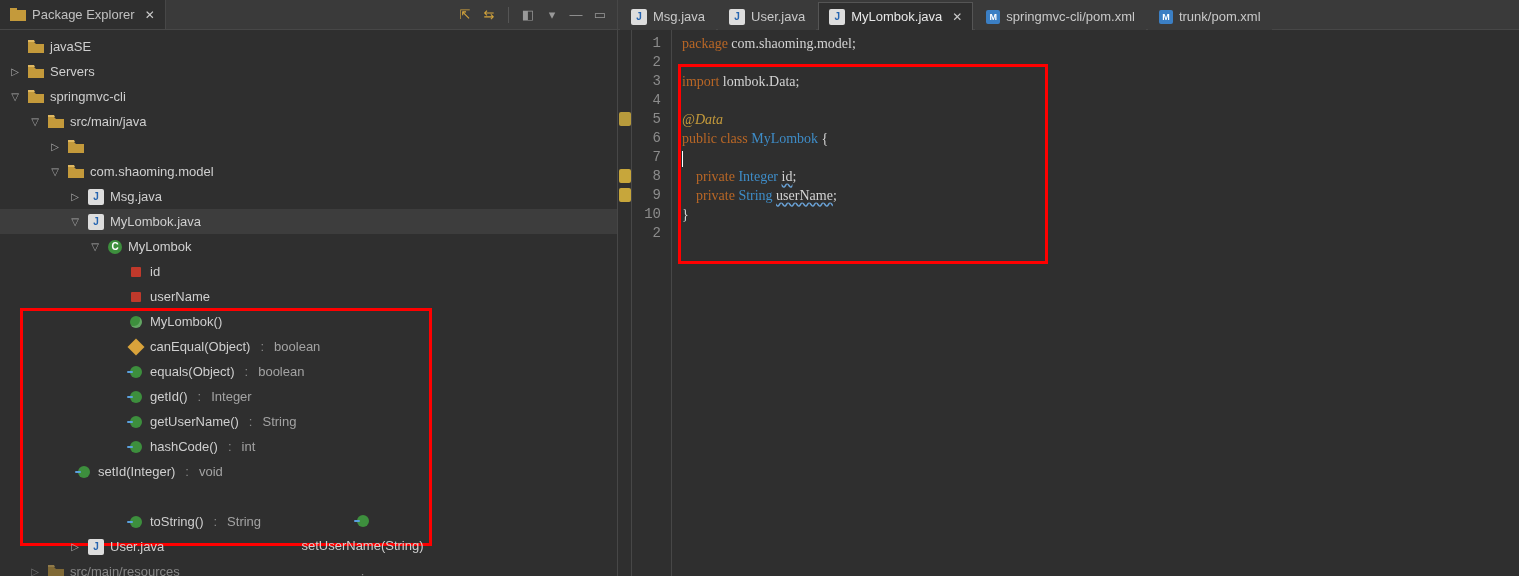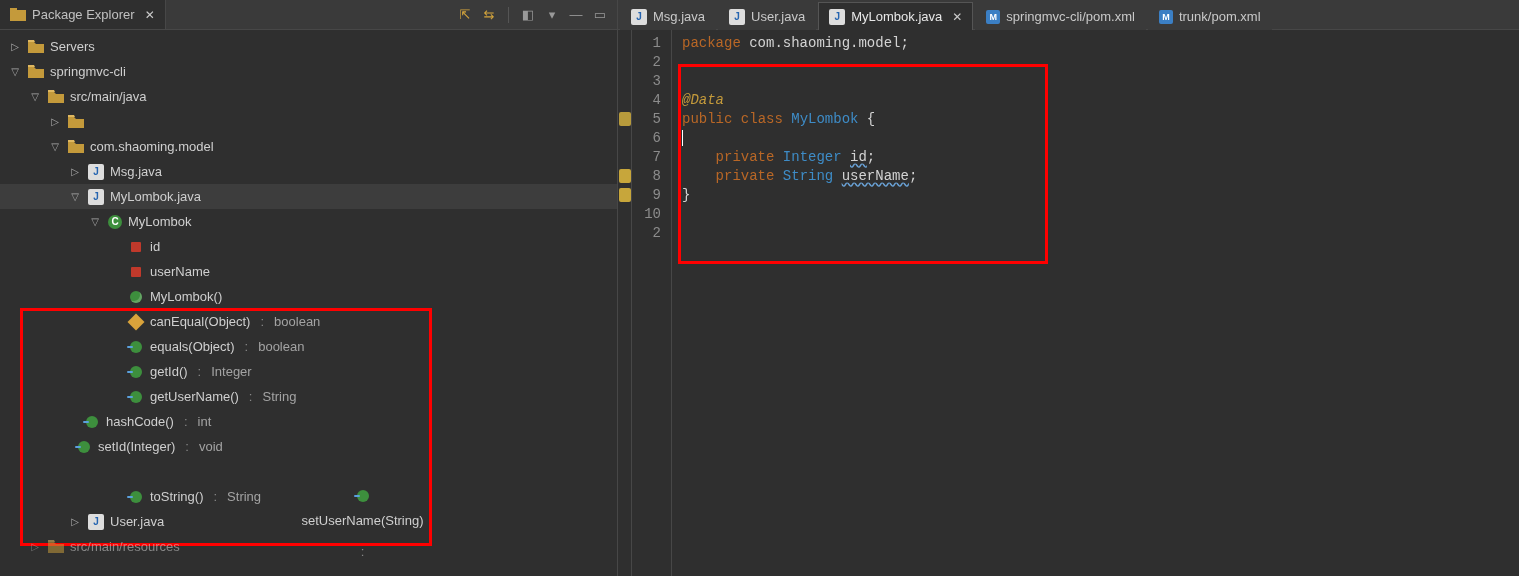--- a/index.html
+++ b/index.html
@@ -143,20 +143,21 @@
   .ann-yellow { background:#c7a63b;}
   .gutter {
     width:40px; background:#2f2f2f; color:#8c8c8c;
     text-align:right; padding:4px 10px 0 0; border-right:1px solid #474747;
     line-height:19px;
   }
   .gutter div { height:19px; }
   .code {
     flex:1; padding:4px 0 4px 10px; line-height:19px; color:#d3d3d3;
     position:relative;
+    font-family:Liberation Serif, serif;
   }
   .code-line { height:19px; white-space:pre; }
   .kw   { color:#b96726; }      
   .str  { color:#c49a3b; font-style:italic; } 
   .type { color:#3e8cc7; }      
   .ident-u { text-decoration: underline wavy #6aa3d8; text-underline-offset:2px;}
   .punct { color:#d3d3d3; }
   .cursor-line { position:absolute; left:0; right:0; height:19px; background:#3a3a3a; z-index:-1;}
   .caret {
     display:inline-block; width:1px; height:16px; background:#fff;
@@ -187,20 +188,30 @@
         <span class="divider"></span>
         <span class="tbtn grey">◧</span>
         <span class="tbtn grey">▾</span>
         <span class="tbtn grey">—</span>
         <span class="tbtn grey">▭</span>
       </div>
     </div>
     <div class="tree" id="tree">
 
       <div class="redbox" id="leftRedbox" style="top: 278px; left: 20px; width: 412px; height: 238px;"></div>
+    <div class="node" style="padding-left: 8px;">
+          <span class="twisty empty">▷</span>
+          <span class="ico folder">
+            <svg viewBox="0 0 16 13">
+              <path fill="#c49a3b" d="M0 2h6l2 2h8v9H0z"></path>
+              <path fill="#e0b860" d="M0 0h6l1 2H0z"></path>
+            </svg>
+          </span>
+          <span class="label">javaSE</span>
+        </div>
         <div class="node" style="padding-left: 8px;">
           <span class="twisty">▷</span>
           <span class="ico folder">
             <svg viewBox="0 0 16 13">
               <path fill="#c49a3b" d="M0 2h6l2 2h8v9H0z"></path>
               <path fill="#e0b860" d="M0 0h6l1 2H0z"></path>
             </svg>
           </span>
           <span class="label">Servers</span>
         </div>
@@ -294,21 +305,21 @@
           <span class="sep">:</span>
           <span class="rtype">Integer</span>
         </div>
         <div class="node" style="padding-left: 108px;">
           <span class="twisty empty">▷</span>
           <span class="ico method"></span>
           <span class="label">getUserName()</span>
           <span class="sep">:</span>
           <span class="rtype">String</span>
         </div>
-        <div class="node" style="padding-left: 64px;">
+        <div class="node" style="padding-left: 108px;">
           <span class="twisty empty">▷</span>
           <span class="ico method"></span>
           <span class="label">hashCode()</span>
           <span class="sep">:</span>
           <span class="rtype">int</span>
         </div>
         <div class="node" style="padding-left: 56px;">
           <span class="twisty empty">▷</span>
           <span class="ico method"></span>
           <span class="label">setId(Integer)</span>
@@ -387,20 +398,21 @@
           <div>7</div>
           <div>8</div>
           <div>9</div>
           <div>10</div>
           <div>2</div>
         </div>
       <div class="code" id="code">
         <div class="redbox" id="rightRedbox" style="top: 34px; left: 6px; width: 370px; height: 200px;"></div>
       <div class="code-line"><span class="kw">package</span><span class="punct"> com.shaoming.model;</span></div>
           <div class="code-line"></div>
+          <div class="code-line"><span class="kw">import</span><span class="punct"> lombok.Data;</span></div>
           <div class="code-line"></div>
           <div class="code-line"><span class="str">@Data</span></div>
           <div class="code-line"><span class="kw">public</span><span class="punct"> </span><span class="kw">class</span><span class="punct"> </span><span class="type">MyLombok</span><span class="punct"> {</span></div>
           <div class="cursor-line" style="top: 118px;"></div>
           <div class="code-line"><span class="caret"></span></div>
           <div class="code-line"><span class="punct">    </span><span class="kw">private</span><span class="punct"> </span><span class="type">Integer</span><span class="punct"> </span><span class="ident-u">id</span><span class="punct">;</span></div>
           <div class="code-line"><span class="punct">    </span><span class="kw">private</span><span class="punct"> </span><span class="type">String</span><span class="punct"> </span><span class="ident-u">userName</span><span class="punct">;</span></div>
           <div class="code-line"><span class="punct">}</span></div>
           <div class="code-line"></div>
         </div>

